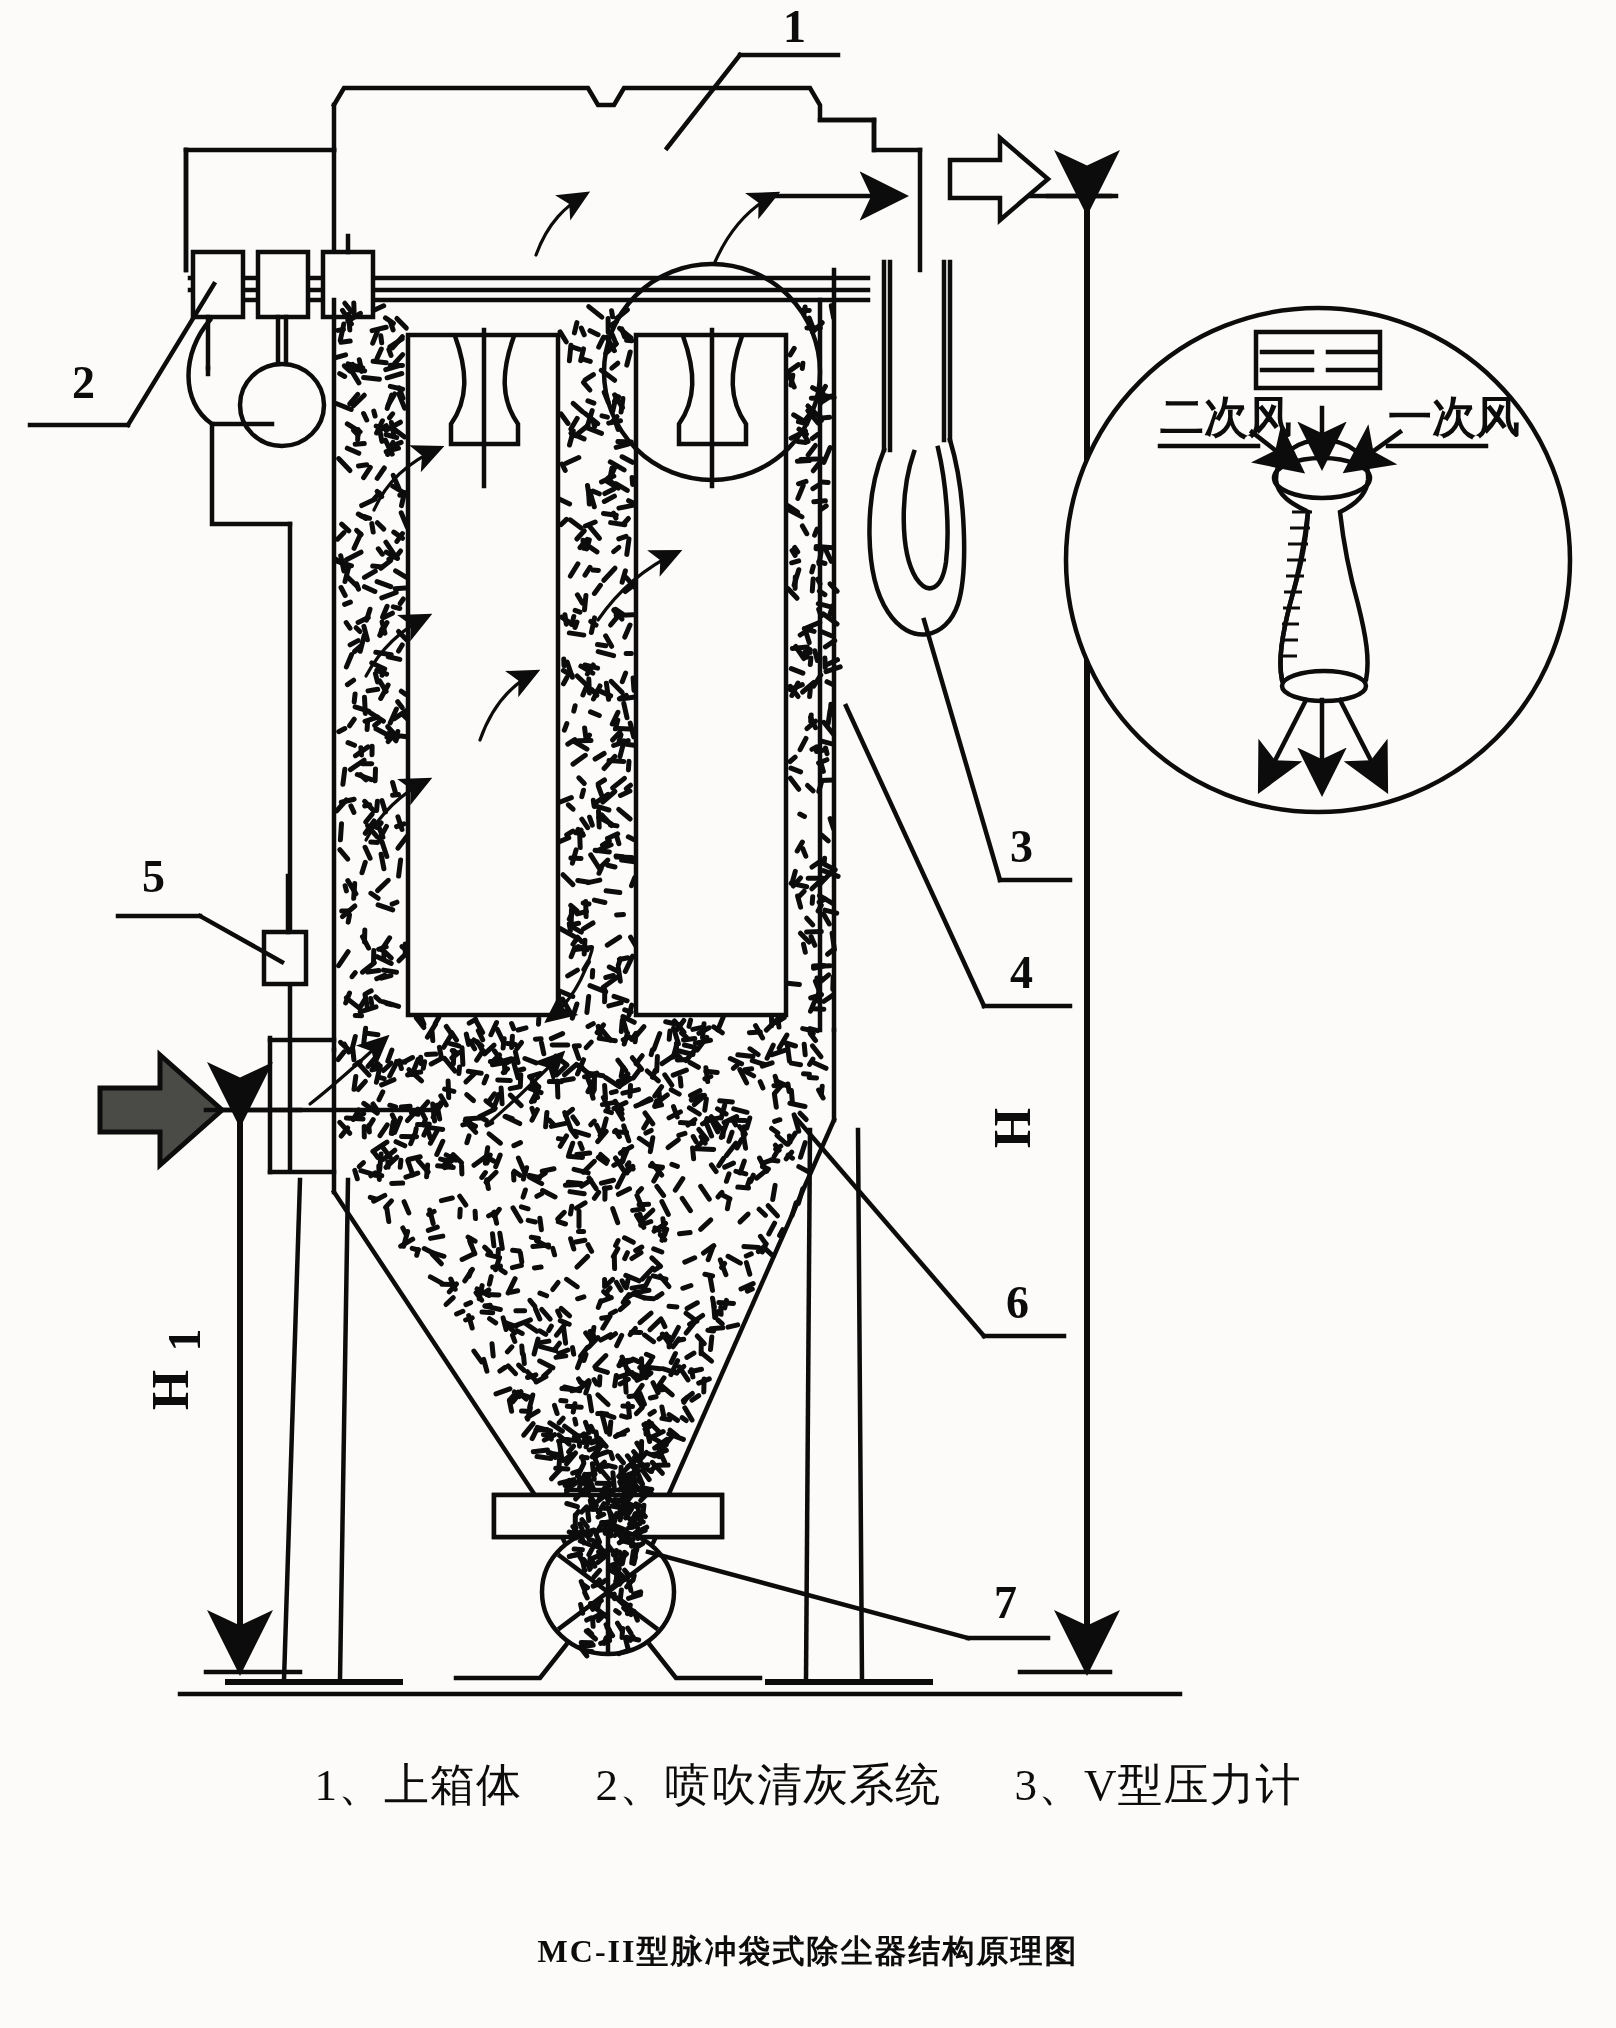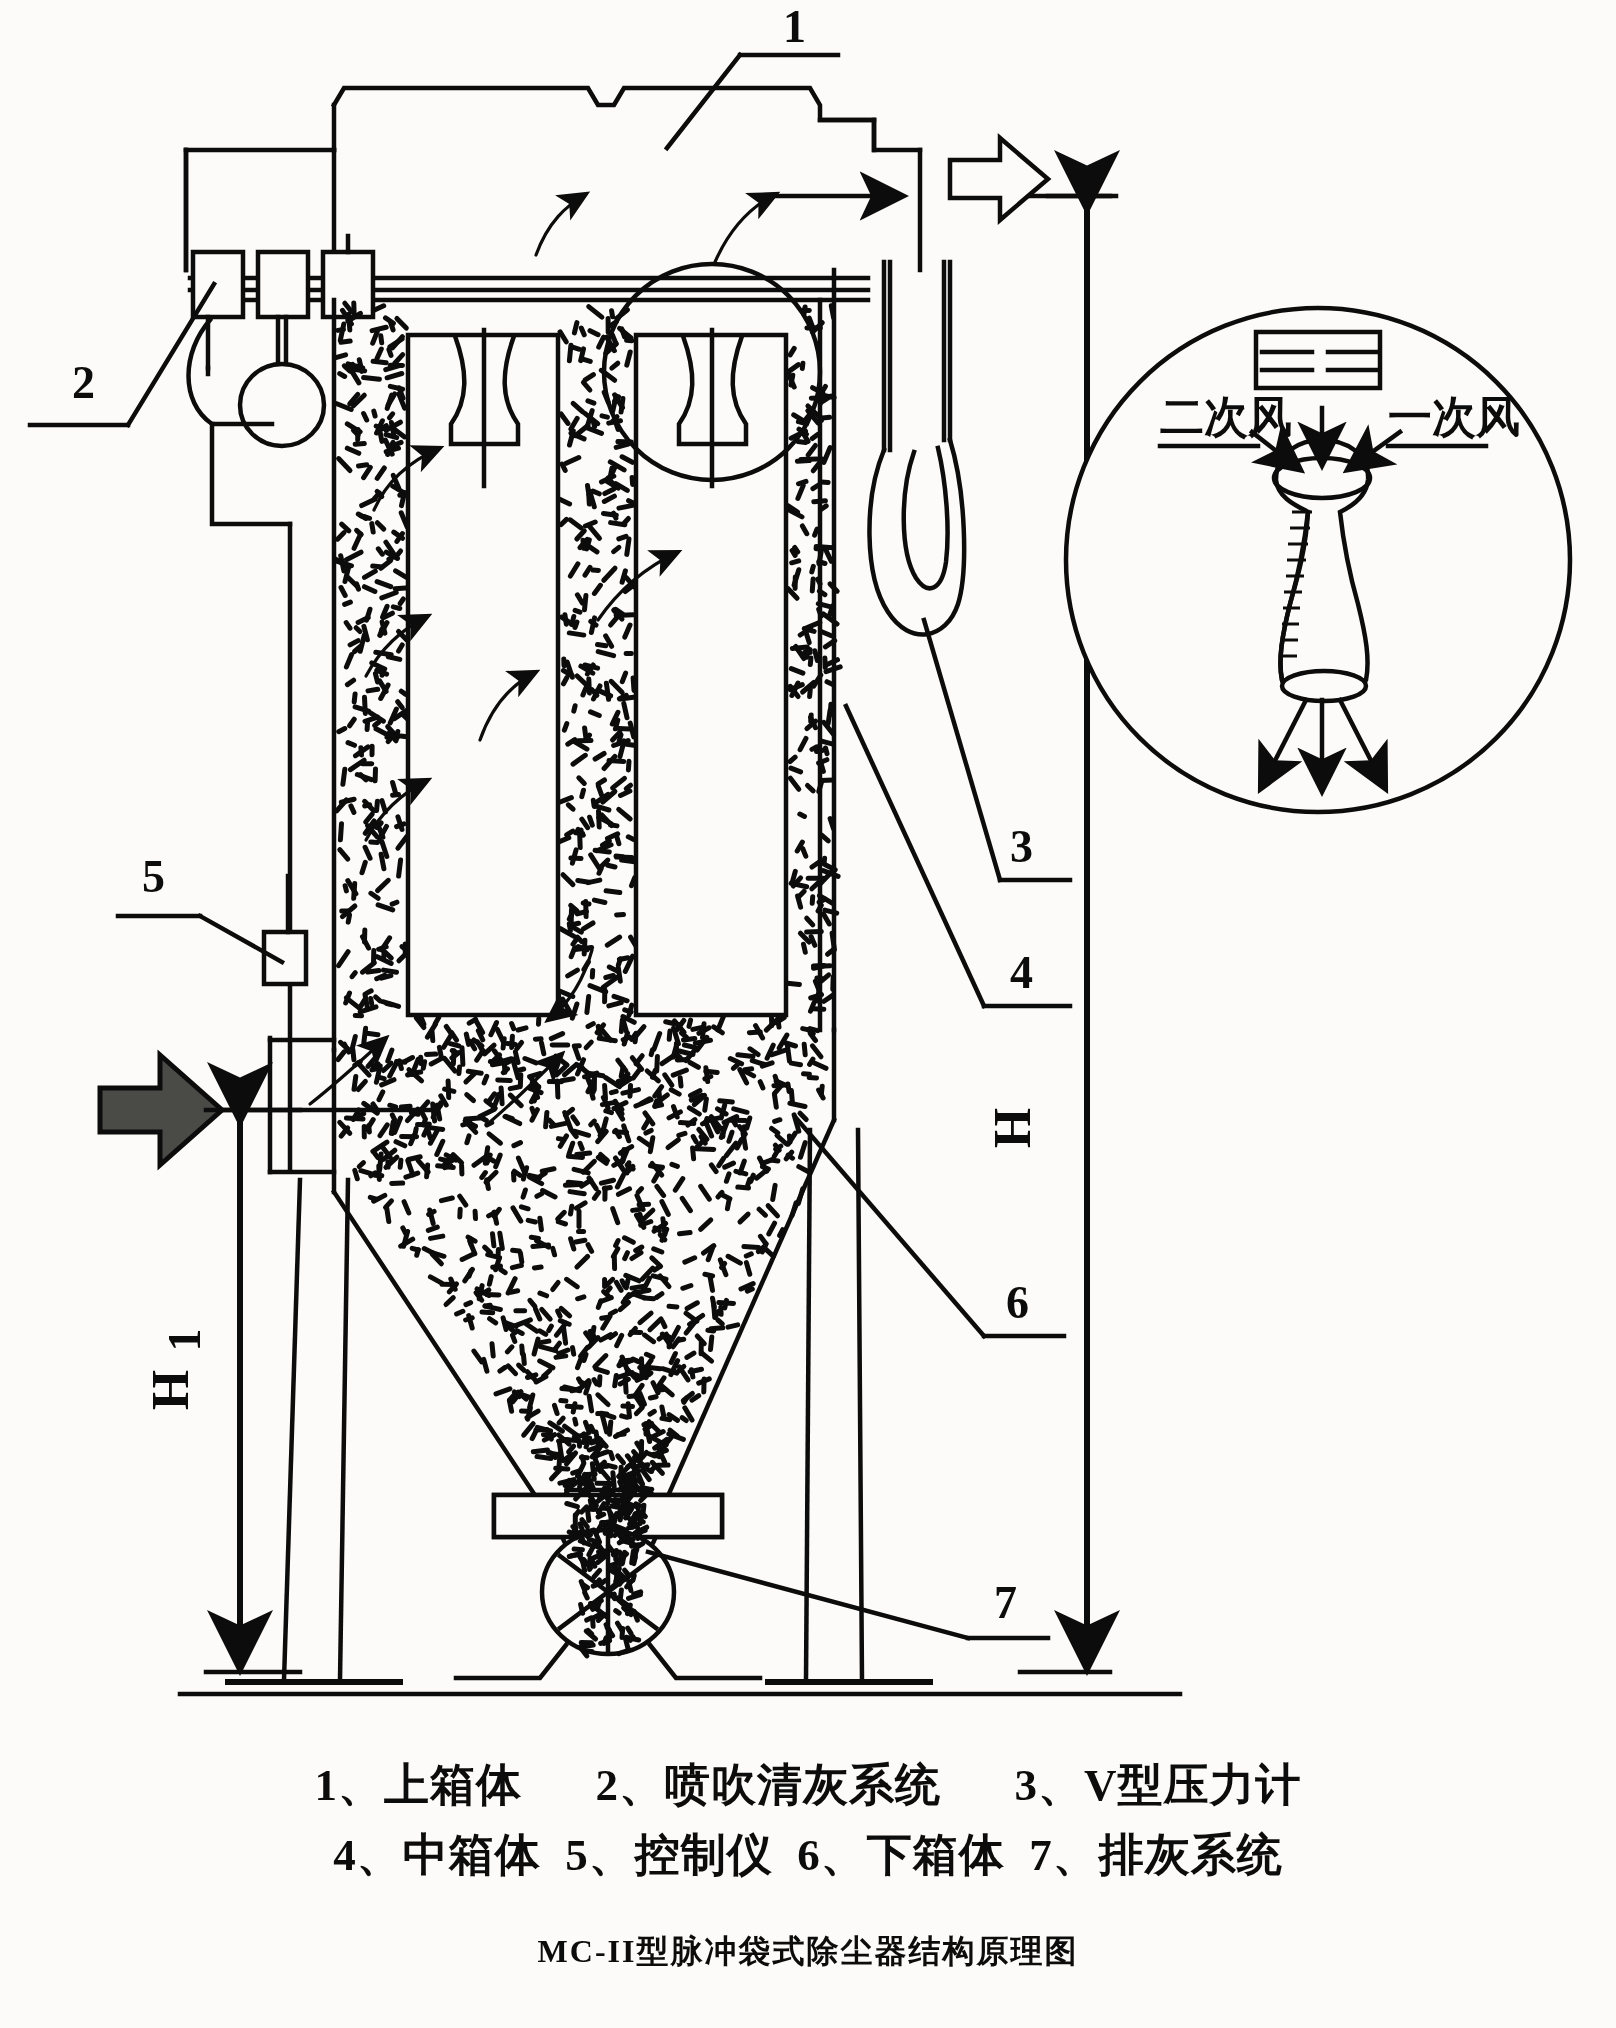--- a/index.html
+++ b/index.html
@@ -14,21 +14,21 @@
   svg#diagram{position:absolute;left:0;top:0;width:1616px;height:2028px;}
 
   .cap{
     position:absolute;
     left:0;width:1616px;
     text-align:center;
     color:#0c0c0c;
     font-family:"Liberation Serif", serif;
     white-space:pre;
   }
-  #legend1{top:1755px;font-size:45px;letter-spacing:1px;font-weight:700;}
+  #legend1{top:1755px;font-size:45px;letter-spacing:1px;font-weight:400;}
   #legend2{top:1825px;font-size:45px;letter-spacing:1px;font-weight:600;}
   #title{top:1930px;font-size:32px;letter-spacing:2px;font-weight:700;}
 </style>
 </head>
 <body>
 
 <div id="stage">
 
 <svg id="diagram" viewBox="0 0 1616 2028" xmlns="http://www.w3.org/2000/svg">
   <defs>
@@ -1988,16 +1988,15 @@
 
     <text class="cjk" x="1160" y="432">二次风</text>
     <text class="cjk" x="1388" y="432">一次风</text>
     <line class="ln" x1="1160" y1="446" x2="1258" y2="446"></line>
     <line class="ln" x1="1388" y1="446" x2="1486" y2="446"></line>
   </g>
 
 </svg>
 
 <div class="cap" id="legend1">1、上箱体      2、喷吹清灰系统      3、V型压力计</div>
-<div class="cap" id="legend2">4、中箱体  5、控制仪  6、下箱体  7、排灰系统</div>
 <div class="cap" id="title">MC-II型脉冲袋式除尘器结构原理图</div>
 
 </div>
 
 </body></html>

